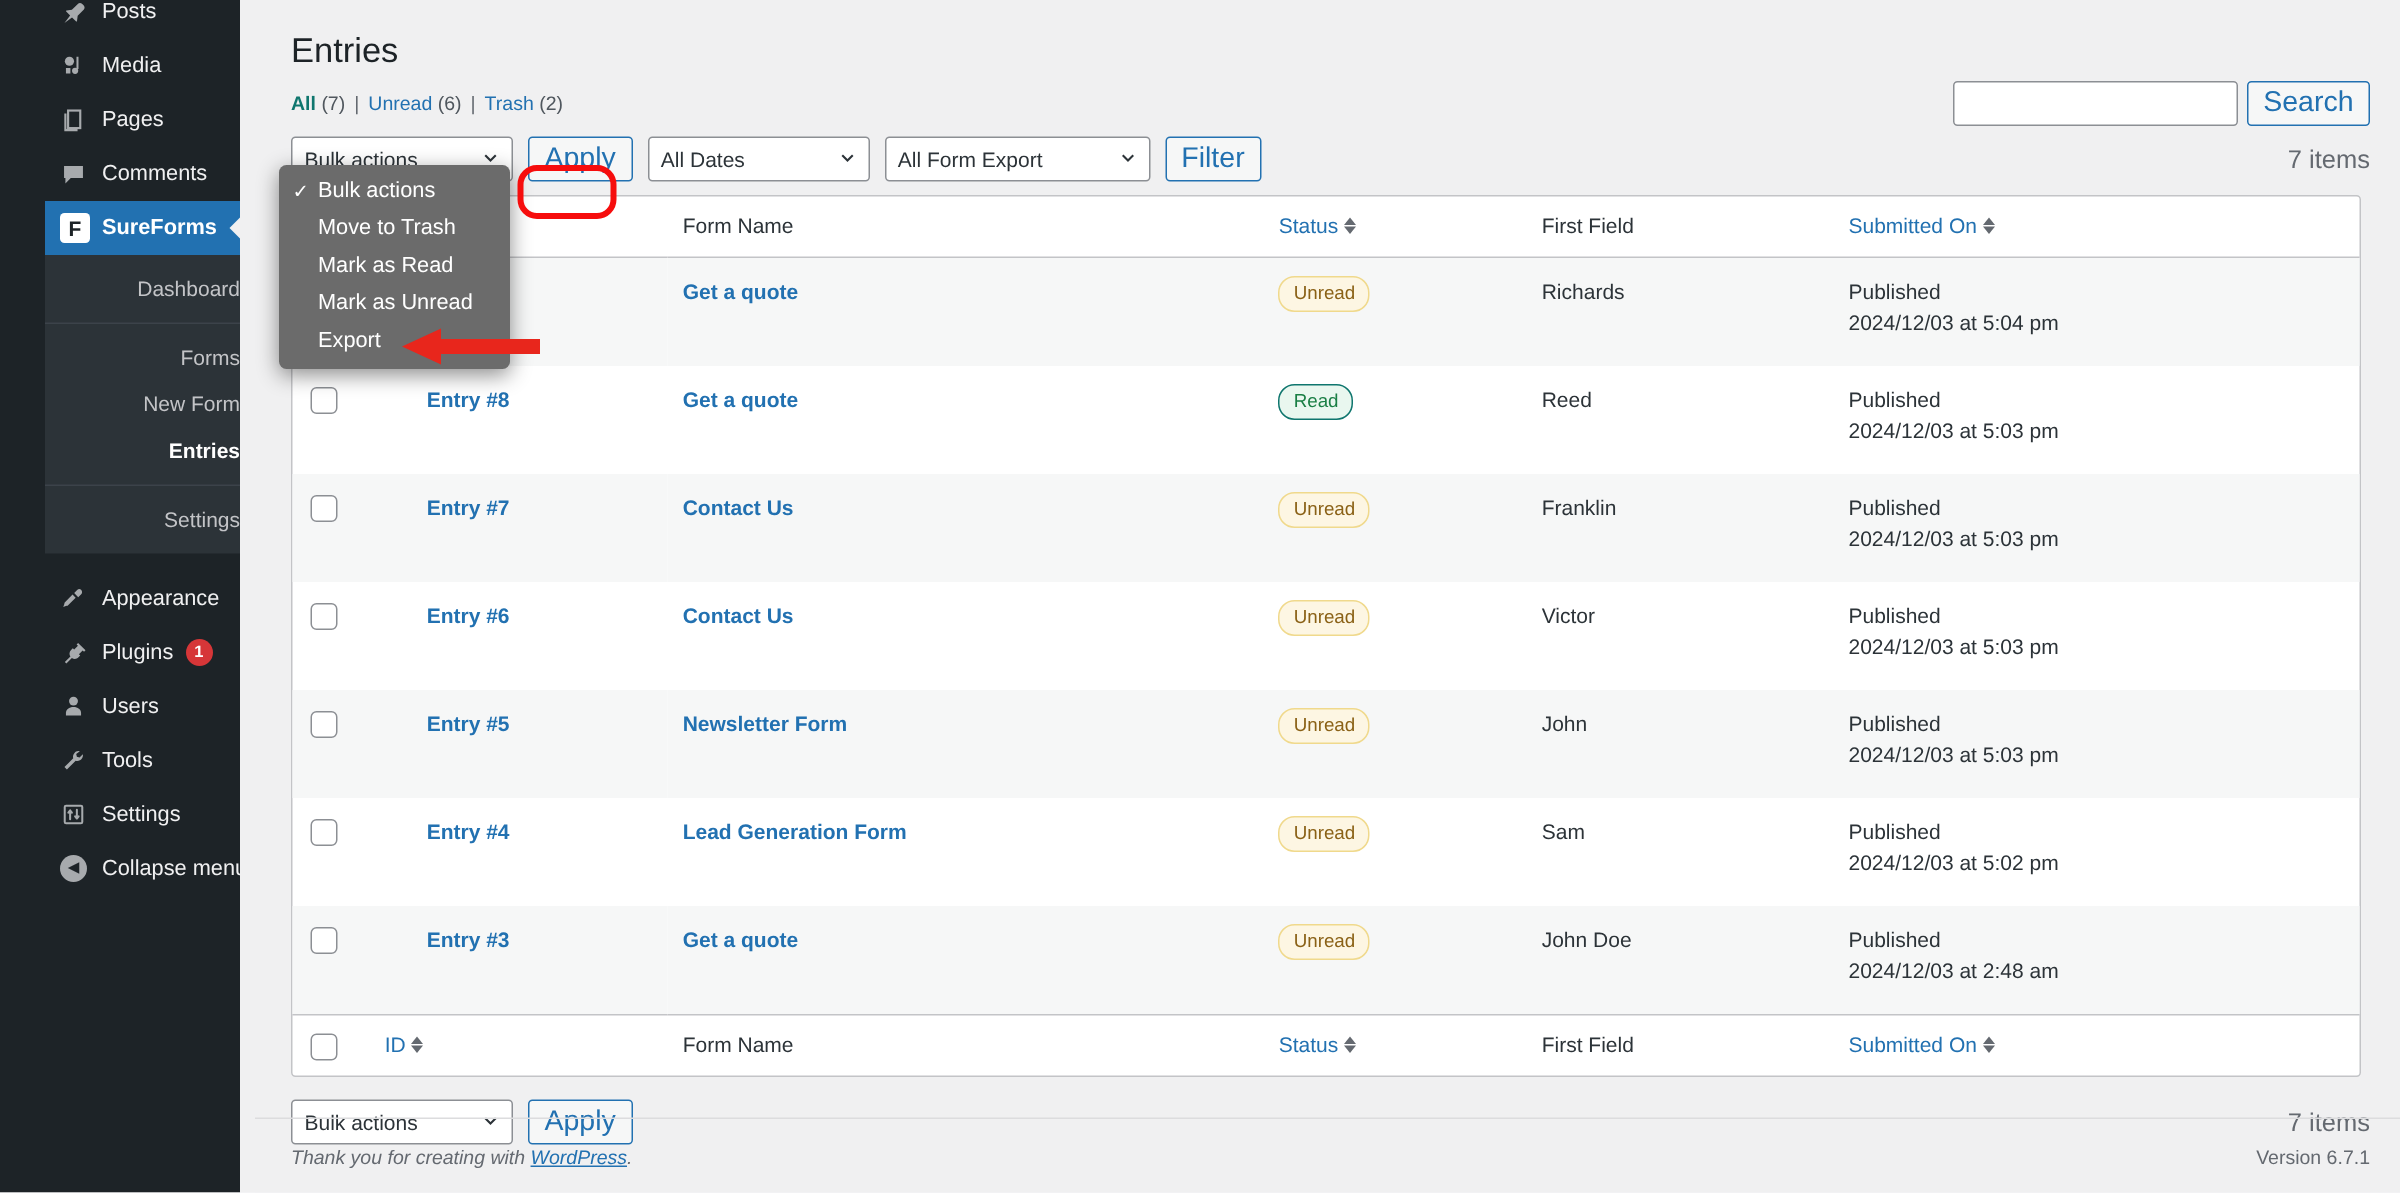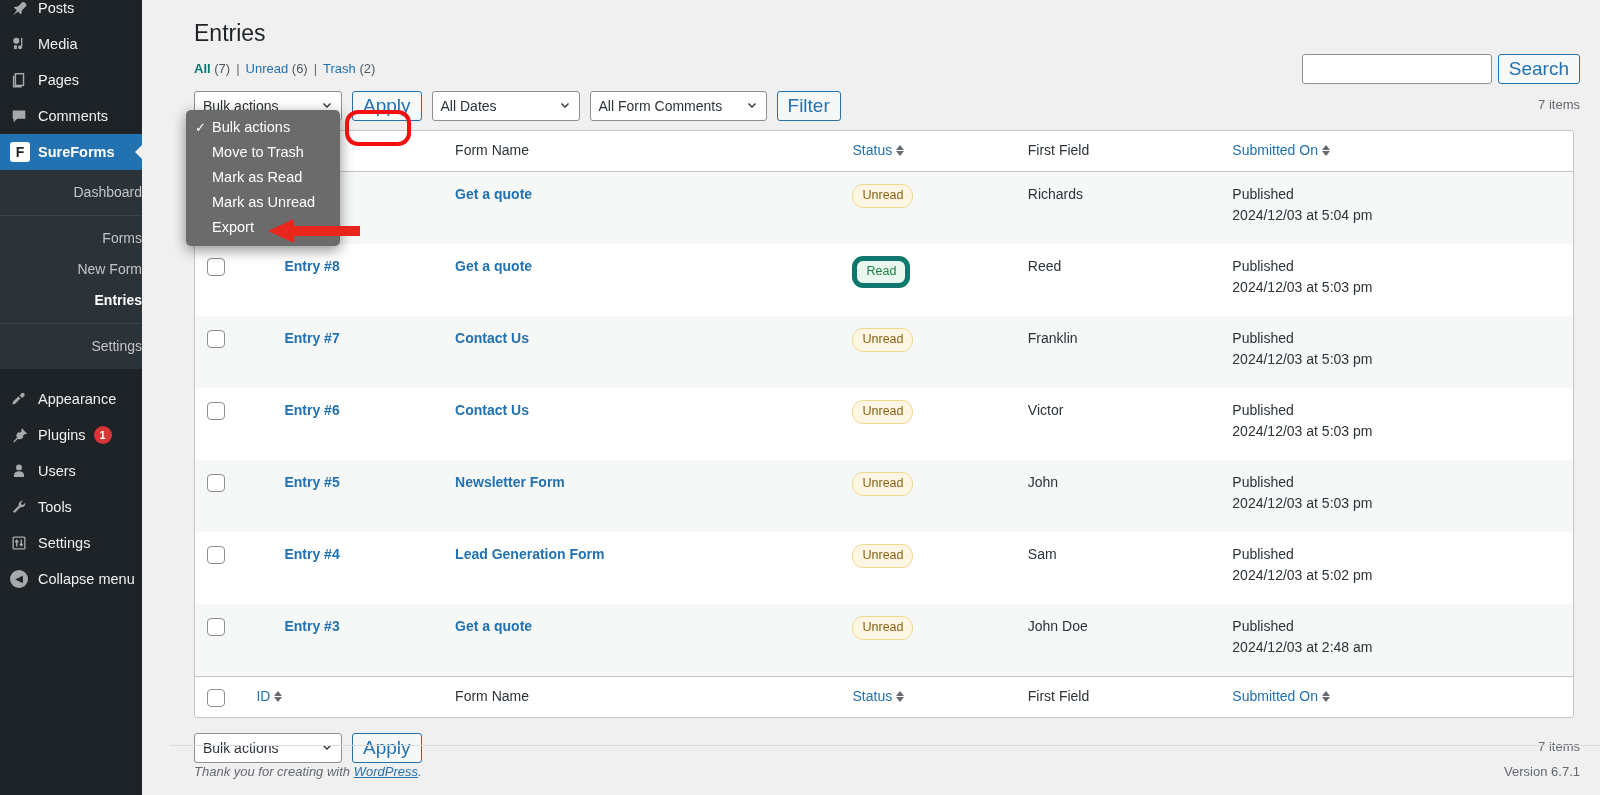--- a/index.html
+++ b/index.html
@@ -7,24 +7,25 @@
     width: 1600px; height: 795px;
     overflow: hidden;
     font-family: "Liberation Sans", sans-serif;
     background: #f0f0f1;
   }
   #root { position: relative; width: 1600px; height: 795px; }
 
   
   #sidebar {
     position: absolute; left: 0; top: 0;
-    width: 142px; height: 795px;
+    width: 160px; height: 795px;
     background: #1d2327;
     color: #f0f0f1;
     overflow: hidden;
+    padding-left: 30px;
   }
   .menu-item {
     display: flex; align-items: center;
     height: 36px;
     padding-left: 10px;
     font-size: 14.5px;
     color: #f0f0f1;
     position: relative;
     cursor: pointer;
   }
@@ -159,21 +160,21 @@
     transform: translateY(-50%);
     pointer-events: none;
   }
   .bulk-sel { width: 148px; }
   .dates-sel { width: 148px; margin-left: 10px;}
   .forms-sel { width: 177px; margin-left: 10px;}
   .apply-btn { margin-left: 10px; }
   .filter-btn { margin-left: 10px; }
   .displaying-num {
     position: absolute; right: 0; top: 7px;
-    font-size: 13px; color: #646970;
+    font-size: 17px; color: #646970;
   }
 
   
   table.wp-list-table {
     width: 1380px;
     border-collapse: separate;
     border-spacing: 0;
     background: #fff;
     border: 1px solid #c3c4c7;
     border-radius: 3px;
@@ -244,21 +245,21 @@
     display: inline-block;
     padding: 2px 9px 3px 9px;
     border-radius: 11px;
     font-size: 12.5px;
     line-height: 1.35;
   }
   .status-unread {
     background: #fdf6e3; color: #8a6116; border: 1px solid #f0d98c;
   }
   .status-read {
-    background: #e9f7ef; color: #1a7f45; border: 5px solid #0f766e;
+    background: #e9f7ef; color: #1a7f45; border: 1px solid #0f766e;
   }
   .date-line1 { color: #2c3338; }
   .date-line2 { color: #2c3338; }
 
   
   .tablenav-bottom {
     position: relative;
     height: 32px; margin-top: 14px;
     display: flex; align-items: center;
   }
@@ -488,21 +489,21 @@
         <span class="sel dates-sel">
           <span>All Dates</span>
           <span class="chev">
             <svg width="12" height="12" viewBox="0 0 12 12" fill="none" stroke="#2c3338" stroke-width="1.4">
                 <path d="M2.5 4.5L6 8l3.5-3.5"></path>
               </svg>
           </span>
         </span>
 
         <span class="sel forms-sel">
-          <span>All Form Comments</span>
+          <span>All Form Export</span>
           <span class="chev">
             <svg width="12" height="12" viewBox="0 0 12 12" fill="none" stroke="#2c3338" stroke-width="1.4">
                 <path d="M2.5 4.5L6 8l3.5-3.5"></path>
               </svg>
           </span>
         </span>
 
         <button class="btn filter-btn">Filter</button>
 
         <span class="displaying-num">7 items</span>

